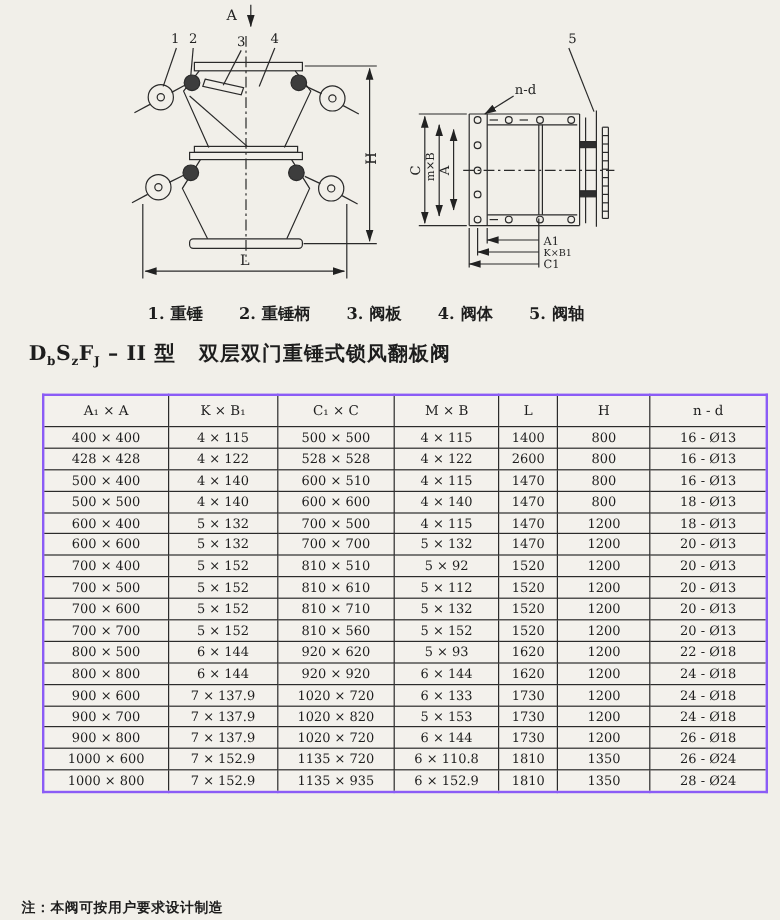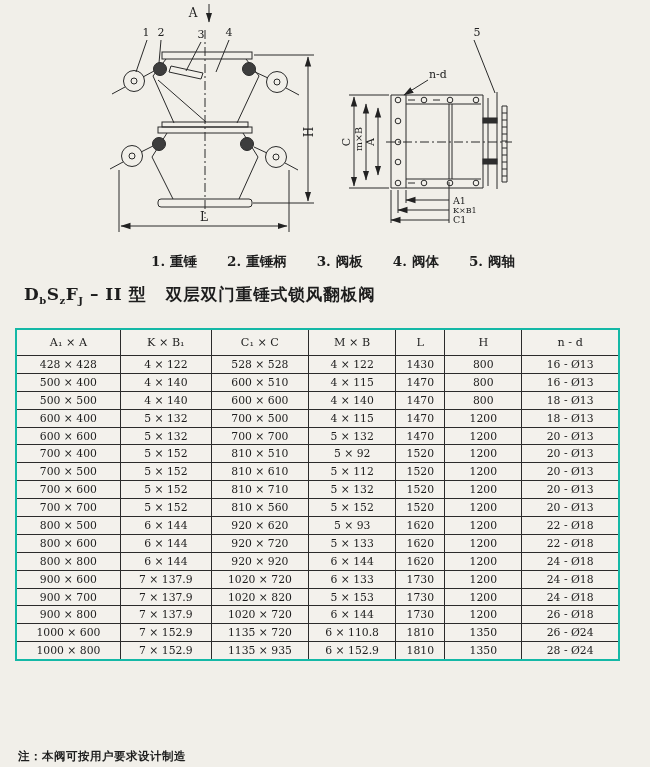--- a/index.html
+++ b/index.html
@@ -7,21 +7,20 @@
     width:650px;height:767px;position:relative;overflow:hidden;
     background:#f1efe9;color:#1d1d1d;
     font-family:"DejaVu Serif","Liberation Serif",serif;
   }
   .figure-svg{position:absolute;top:0;left:0;}
   .legend{
     position:absolute;top:253px;left:0;width:610px;
     display:flex;justify-content:center;gap:30px;
     font-size:13.5px;font-weight:bold;
     font-family:"DejaVu Sans","Liberation Sans",sans-serif;
-    margin-left:28px;
   }
   .legend-item span{display:inline-block;}
   .legend-num{margin-right:5px;font-family:"DejaVu Serif","Liberation Serif",serif;}
   .page-title{
     position:absolute;top:283px;left:12px;font-weight:bold;white-space:nowrap;margin-left:12px;
   }
   .model{
     font-size:17px;letter-spacing:.5px;
     font-family:"DejaVu Serif","Liberation Serif",serif;
   }
@@ -37,21 +36,21 @@
   }
   table.spec{
     position:absolute;top:328px;left:15px;width:605px;
     border-collapse:collapse;table-layout:fixed;
     font-size:10.8px;text-align:center;
     background:#f3f1ec;
   }
   table.spec th,table.spec td{
     border:1px solid #2b2b2b;padding:0;overflow:hidden;white-space:nowrap;
   }
-  table.spec{border:2px solid #14b8a6;}
+  table.spec{border:2px solid #8b5cf6;margin-left:20px;}
   table.spec th{height:25px;font-weight:normal;font-size:11.2px;}
   table.spec td{height:16.9px;}
   .note{
     position:absolute;top:749px;left:18px;
     font-size:11.5px;font-weight:bold;letter-spacing:.5px;
     font-family:"DejaVu Sans","Liberation Sans",sans-serif;
   }
   svg text{
     fill:#222;stroke:none;
     font-family:"DejaVu Serif","Liberation Serif",serif;
@@ -254,25 +253,34 @@
         <th>K × B₁</th>
         <th>C₁ × C</th>
         <th>M × B</th>
         <th>L</th>
         <th>H</th>
         <th>n - d</th>
       </tr>
   </thead>
   <tbody>
       <tr>
+        <td>400 × 400</td>
+        <td>4 × 115</td>
+        <td>500 × 500</td>
+        <td>4 × 115</td>
+        <td>1400</td>
+        <td>800</td>
+        <td>16 - Ø13</td>
+      </tr>
+      <tr>
         <td>428 × 428</td>
         <td>4 × 122</td>
         <td>528 × 528</td>
         <td>4 × 122</td>
-        <td>1430</td>
+        <td>2600</td>
         <td>800</td>
         <td>16 - Ø13</td>
       </tr>
       <tr>
         <td>500 × 400</td>
         <td>4 × 140</td>
         <td>600 × 510</td>
         <td>4 × 115</td>
         <td>1470</td>
         <td>800</td>
@@ -344,29 +352,20 @@
       <tr>
         <td>800 × 500</td>
         <td>6 × 144</td>
         <td>920 × 620</td>
         <td>5 × 93</td>
         <td>1620</td>
         <td>1200</td>
         <td>22 - Ø18</td>
       </tr>
       <tr>
-        <td>800 × 600</td>
-        <td>6 × 144</td>
-        <td>920 × 720</td>
-        <td>5 × 133</td>
-        <td>1620</td>
-        <td>1200</td>
-        <td>22 - Ø18</td>
-      </tr>
-      <tr>
         <td>800 × 800</td>
         <td>6 × 144</td>
         <td>920 × 920</td>
         <td>6 × 144</td>
         <td>1620</td>
         <td>1200</td>
         <td>24 - Ø18</td>
       </tr>
       <tr>
         <td>900 × 600</td>

